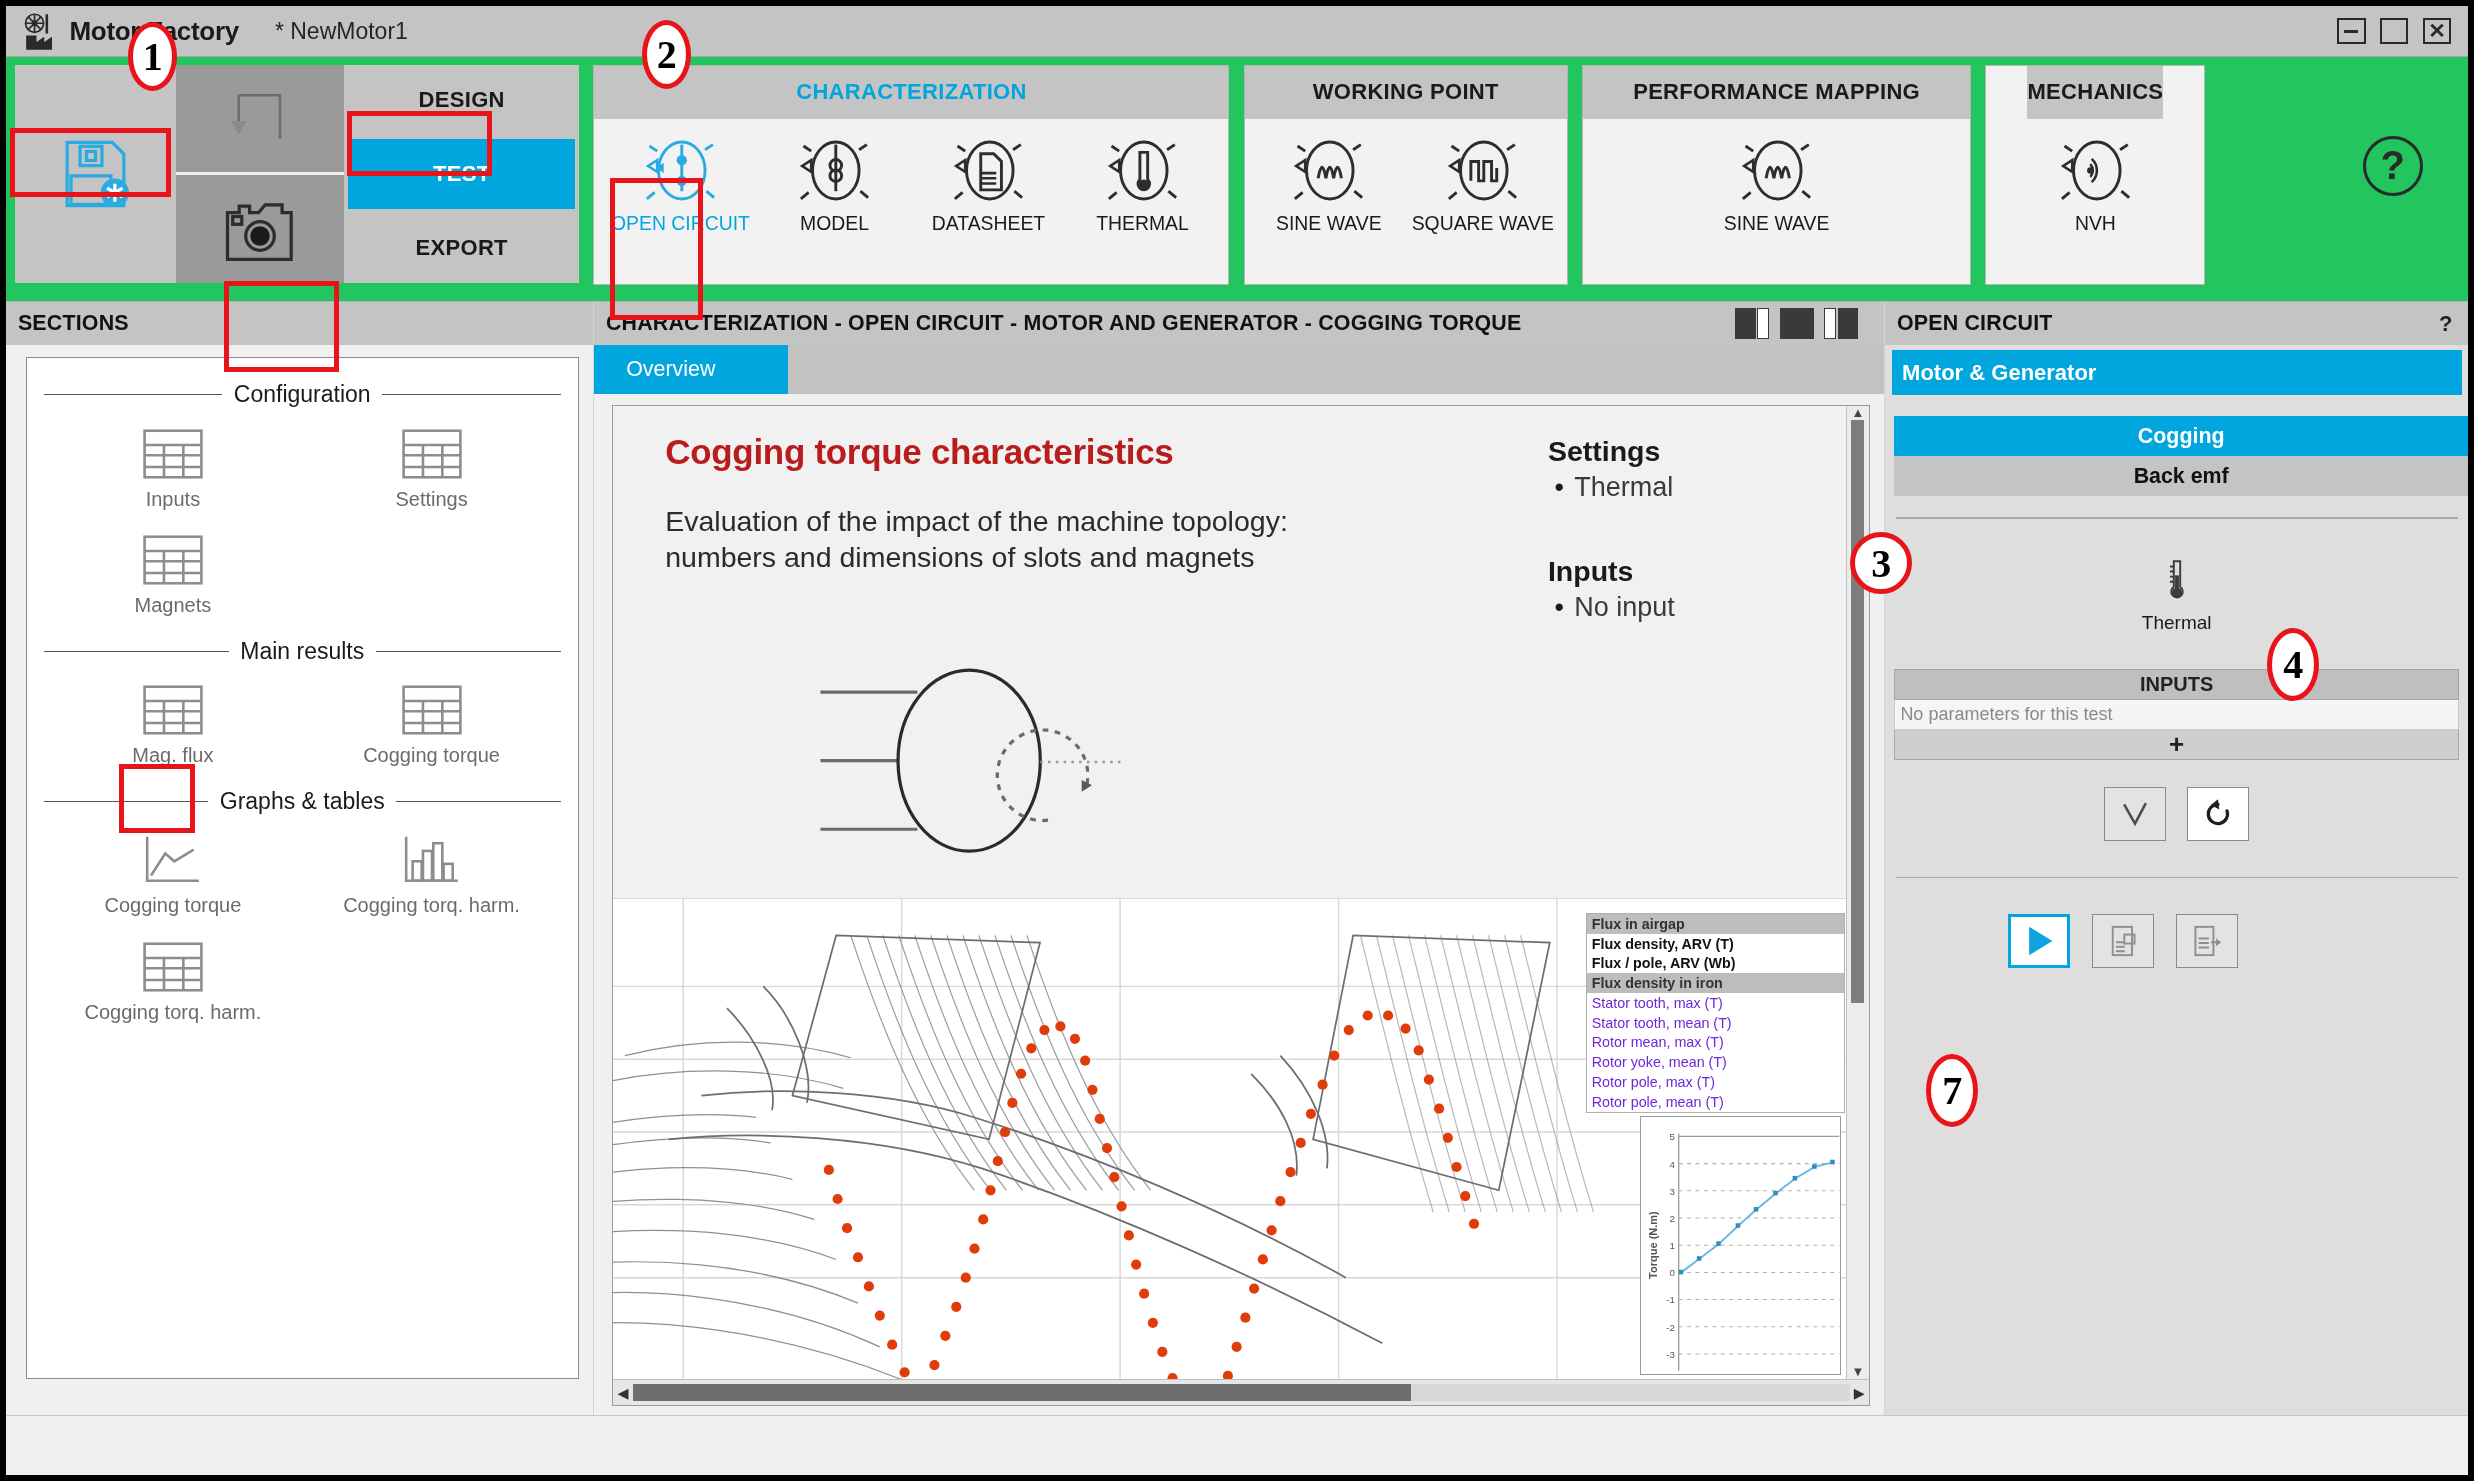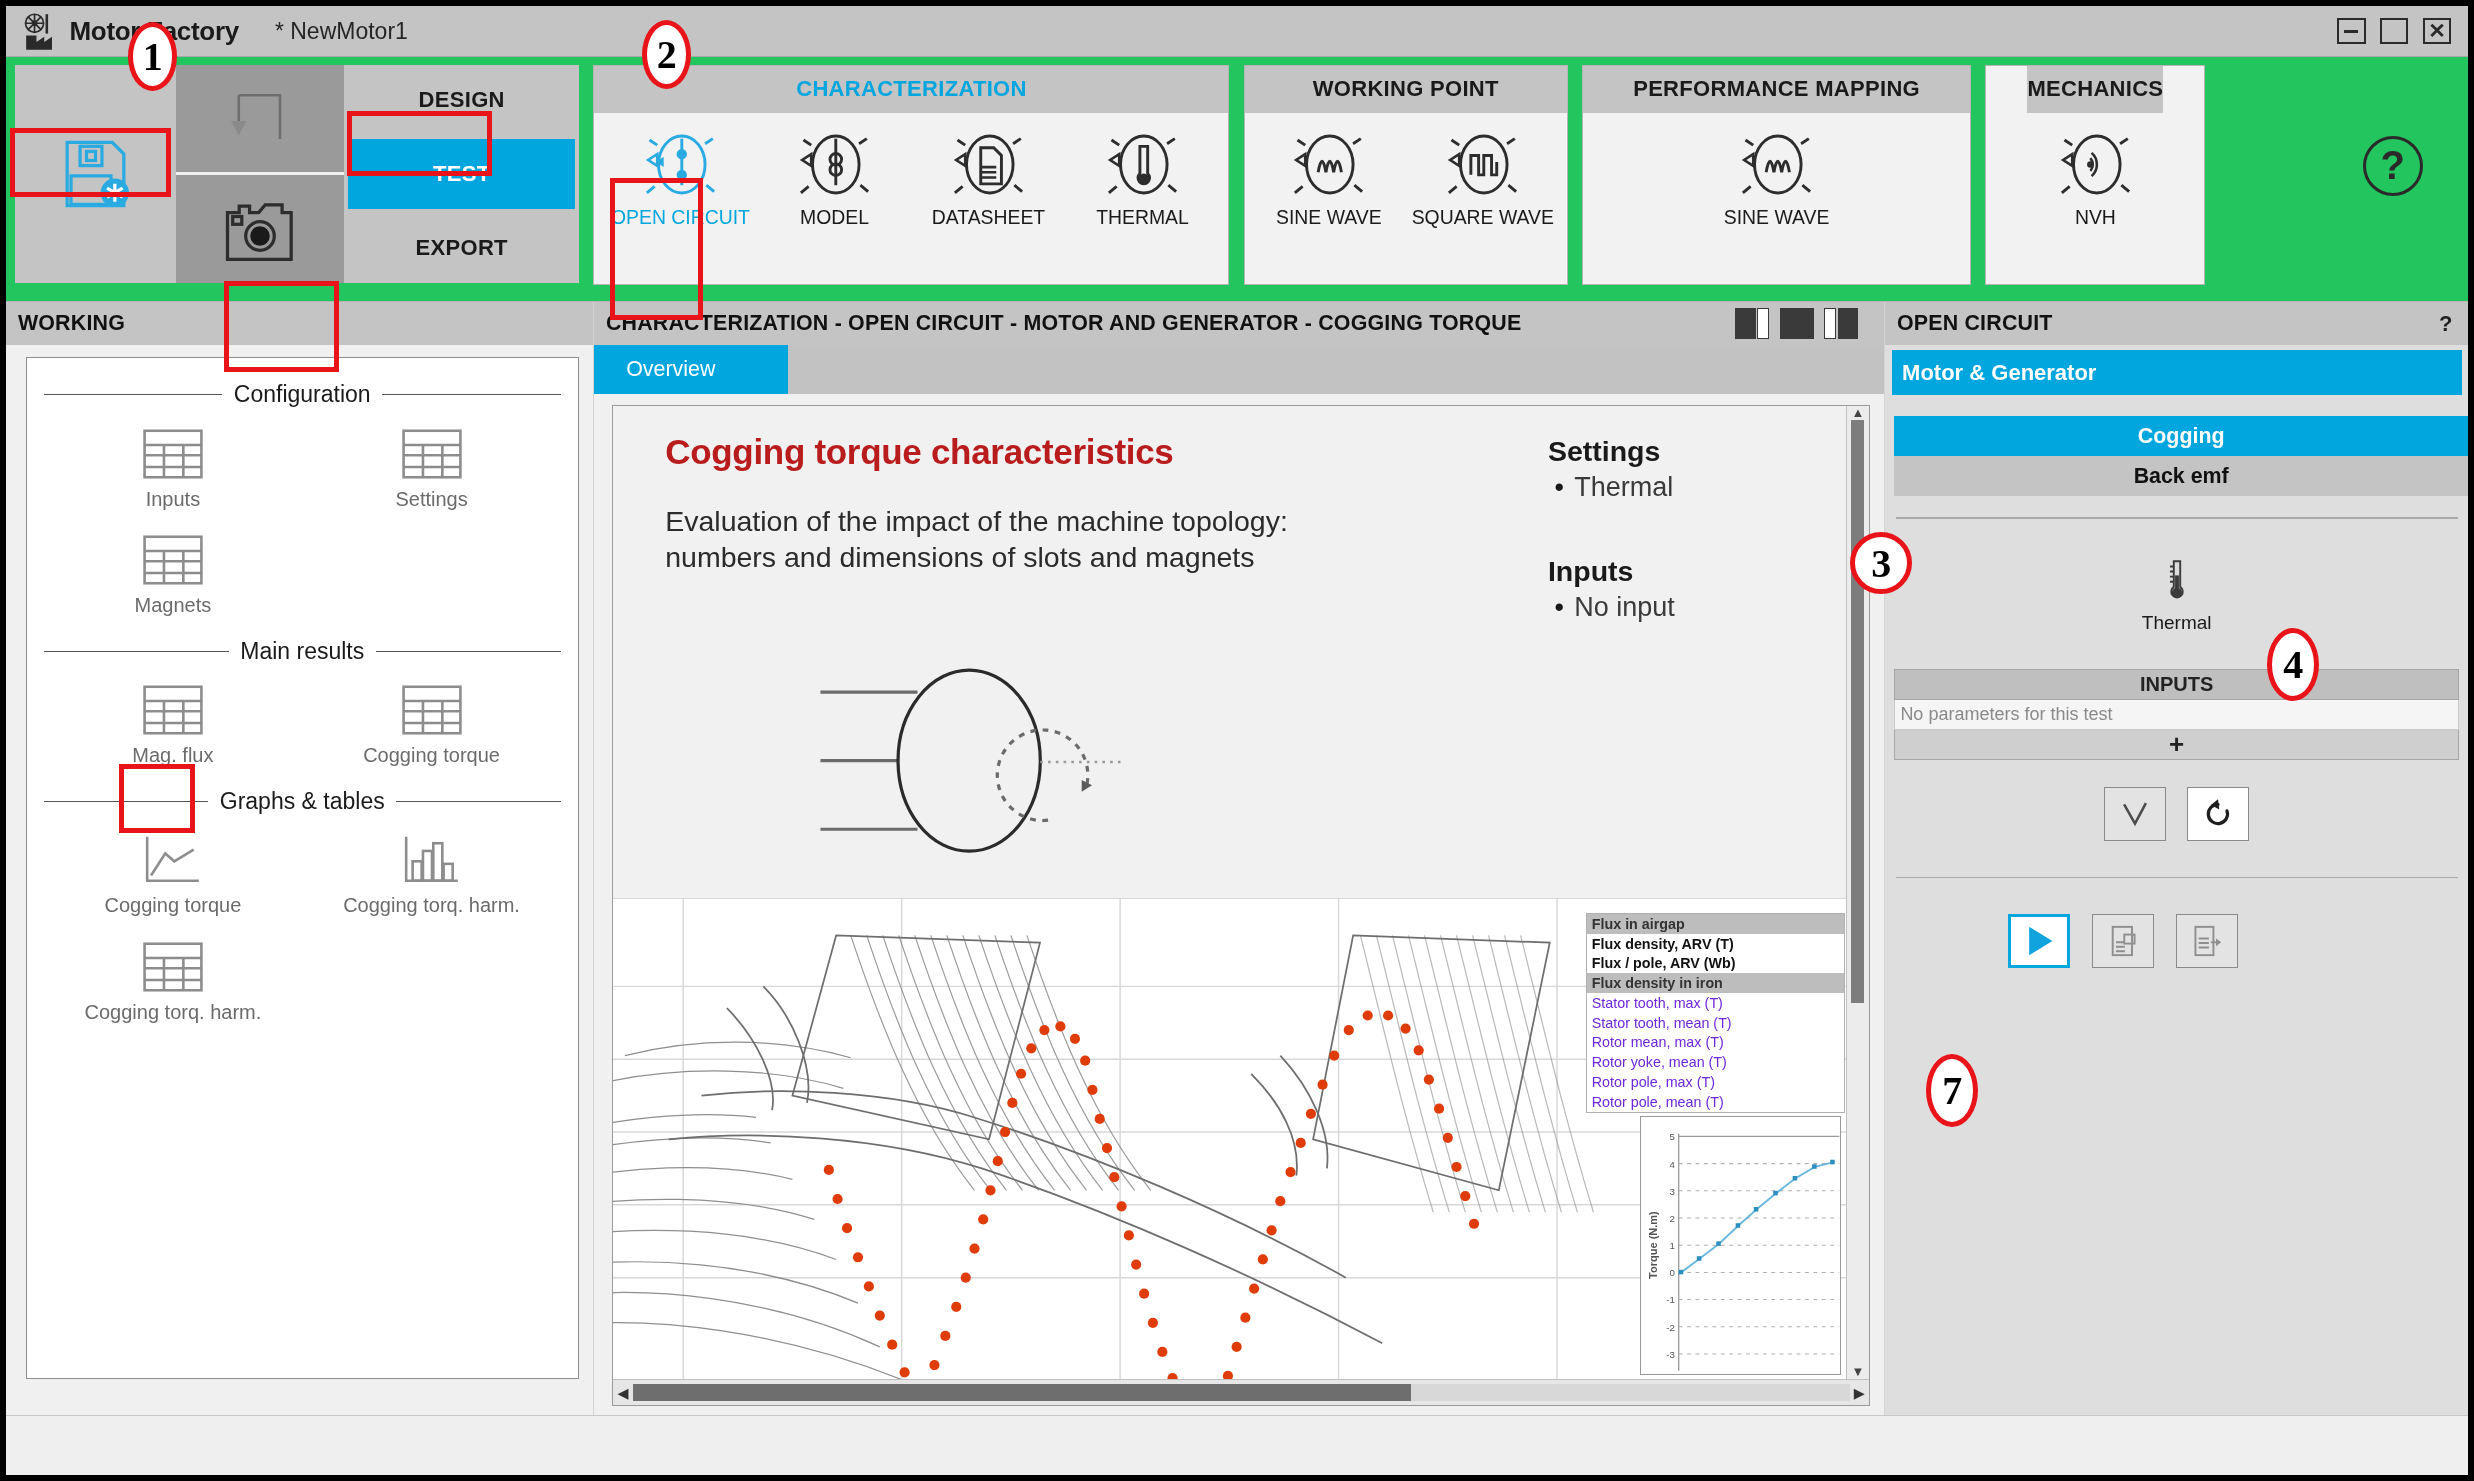--- a/index.html
+++ b/index.html
@@ -55,21 +55,21 @@
     font-size: 22px; font-weight: bold; color:#1a1a1a; letter-spacing:0.3px;
   }
   .mode-label.active { background:#00a6dd; color:#fff; margin:2.6px 3.9px; }
 
   .ribbon-group {
     height: 220px; margin-left: 14.3px;
     border: 0.6px solid #b5b5b5; background:#f2f2f2;
     display:flex; flex-direction:column;
   }
   .ribbon-group-title {
-    background:#c4c4c4; height: 47px; display:flex;align-items:center;justify-content:center;
+    background:#c4c4c4; height: 53px; display:flex;align-items:center;justify-content:center;
     font-size: 22px; font-weight:bold; color:#1a1a1a; letter-spacing:0.3px;
   }
   .ribbon-group-title.accent { color:#00a6dd; }
   .ribbon-items { flex:1; display:flex; align-items:flex-start; justify-content:center; padding-top:9px; }
   .ribbon-item {
     width: 154px; display:flex; flex-direction:column; align-items:center; gap:3.9px;
     padding: 5.2px 2.6px;
   }
   .ribbon-item .lbl { font-size: 19.4px; color:#1a1a1a; white-space:nowrap; }
   .ribbon-item.active .lbl { color:#00a6dd; }
@@ -421,21 +421,21 @@
 
     <div class="help-circle">?</div>
 
     <div class="hl" style="left:341px; top:54px; width:145px; height:65px;"></div>
     <div class="hl" style="left:604px; top:121px; width:93px; height:142px;"></div>
   </div>
 
   <div class="body">
 
     <div class="sidebar">
-      <div class="panel-header">WORKING</div>
+      <div class="panel-header">SECTIONS</div>
       <div class="sidebar-inner">
 
         <div class="sect-divider">
           <span class="line"></span>
           <span class="txt">Configuration</span>
           <span class="line"></span>
         </div>
         <div class="tile-grid">
           <div class="tile">
             <svg width="62" height="52" viewBox="0 0 96 80">

